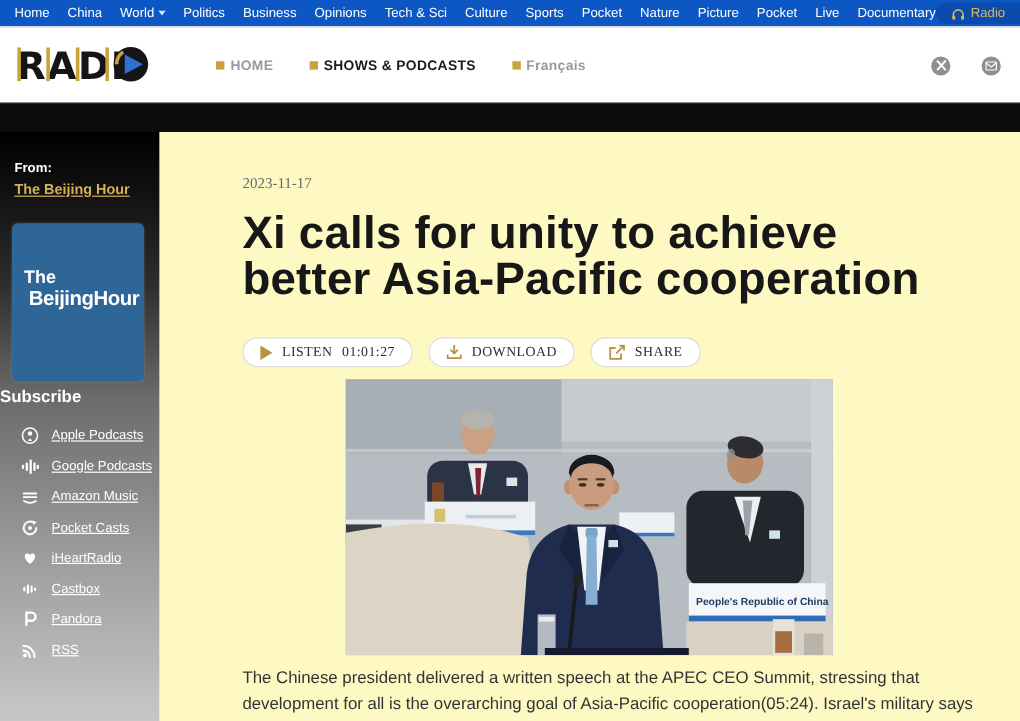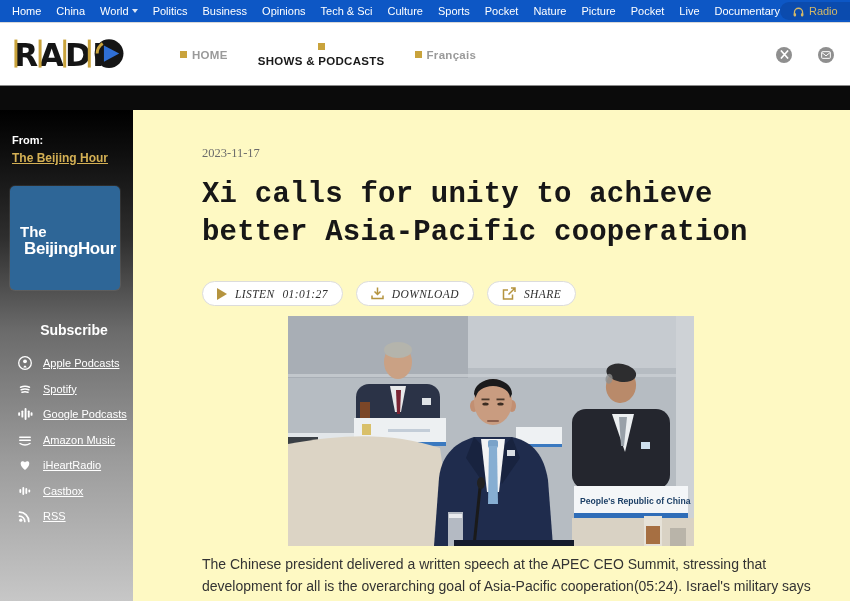--- a/index.html
+++ b/index.html
@@ -26,61 +26,61 @@
   .tb-pill .seg { display:inline-flex; align-items:center; gap:4px; cursor:pointer; }
   .tb-radio-label { color:#d3b868; font-size:11px; }
   
   .header {
     position:absolute; top:22px; left:0; width:850px; height:63px;
     background:#fff; border-top:1px solid #d8d8d8; display:flex; align-items:center;
   }
   .logo { position:absolute; left:14px; top:10px; cursor:pointer; }
   .hnav { position:absolute; left:180px; top:0; height:63px; display:flex; align-items:center; gap:30px; }
   .hnav-item { display:inline-flex; align-items:center; gap:5px; font-size:11.5px; font-weight:bold; letter-spacing:.3px; color:#9a9a9a; cursor:pointer; white-space:nowrap; }
-  .hnav-item.active { color:#1a1a1a;flex-direction:column; }
+  .hnav-item.active { color:#1a1a1a; }
   .gold-sq { width:7px; height:7px; background:#c9a33c; display:inline-block; }
   .h-icons { position:absolute; right:16px; top:0; height:63px; display:flex; align-items:center; gap:26px; }
   .circ-icon { width:16px; height:16px; border-radius:50%; background:#8f8f8f; display:flex; align-items:center; justify-content:center; cursor:pointer; }
   
   .black-band { position:absolute; top:85px; left:0; width:850px; height:25px; background:#0b0b0b; border-top:1px solid #8a8a8a; }
   
   .sidebar {
     position:absolute; top:110px; left:0; width:133px; height:491px;
     background:linear-gradient(180deg,#000 0%,#0d0d0d 8%,#2e2e2e 26%,#6b6b6b 45%,#9b9b9b 71%,#c7c7c7 100%);
     color:#fff;
   }
   .from-label { position:absolute; top:24px; left:12px; font-size:11px; font-weight:bold; }
   .show-link { position:absolute; top:41px; left:12px; font-size:12px; font-weight:bold; color:#d4b054; text-decoration:underline; cursor:pointer; }
   .bh-logo {
-    position:absolute; top:76px; left:10px; width:110px; height:104px;
+    position:absolute; top:76px; left:10px; width:110px; height:132px;
     background:#2e6697; border-radius:5px; cursor:pointer;
     box-shadow:0 0 0 1px rgba(255,255,255,.08);
     padding:38px 0 0 10px; color:#fff;
   }
   .bh-line1 { font-size:15px; font-weight:bold; line-height:15px; }
   .bh-line2 { font-size:17px; font-weight:bold; line-height:19px; letter-spacing:-.4px;text-align:center; }
-  .sub-title { position:absolute; top:212px; left:0; width:148px; text-align:center; font-size:14px; font-weight:bold; }
+  .sub-title { position:absolute; top:212px; left:0; width:148px; font-size:14px; font-weight:bold; }
   .svc-list { position:absolute; top:245px; left:0; width:133px; display:flex; flex-direction:column; gap:9.5px; }
   .svc { display:flex; align-items:center; height:16px; cursor:pointer; }
   .svc-icon { width:16px; height:16px; margin-left:17px; flex:none; display:flex; align-items:center; justify-content:center; }
   .svc-label { margin-left:10px; font-size:11px; color:#fff; text-decoration:underline; white-space:nowrap; }
   
   .main { position:absolute; top:110px; left:133px; width:835px; height:491px; background:#fef9c3; }
   .date { position:absolute; top:36px; left:69px; font-family:"Liberation Serif", serif; font-size:12.5px; color:#6b6b6b; }
   .title {
     position:absolute; top:66px; left:69px; width:572px;
-    font-family:Liberation Mono, monospace; font-weight:bold; font-size:29px;
+    font-family:Liberation Sans, sans-serif; font-weight:bold; font-size:38px;
     line-height:38px; color:#171717; letter-spacing:.2px;
   }
   .btn-row { position:absolute; top:171px; left:69px; display:flex; gap:13px; }
   .pill-btn {
     display:inline-flex; align-items:center; gap:8px; height:25px;
     border:1px solid #dcdcdc; border-radius:13px; background:#fff;
     padding:0 14px; cursor:pointer;
-    font-family:"Liberation Serif", serif; font-size:11.5px; color:#2e2e2e; letter-spacing:.4px;font-style:italic;
+    font-family:"Liberation Serif", serif; font-size:11.5px; color:#2e2e2e; letter-spacing:.4px;
   }
   .play-tri { width:0; height:0; border-top:6px solid transparent; border-bottom:6px solid transparent; border-left:10px solid #b5943f; }
   .photo { position:absolute; top:206px; left:155px; width:406px; height:230px; overflow:hidden; background:#b6bcc2;text-align:right; }
   .body-text {
     position:absolute; top:444px; left:69px; width:612px;
     font-size:14px; line-height:21.5px; color:#333;
   }
 </style>
 </head>
 <body>
@@ -189,28 +189,20 @@
               <circle cx="8" cy="8" r="6.3" stroke="#fff" stroke-width="1.3" fill="none"></circle>
               <circle cx="8" cy="6.3" r="1.9" fill="#fff"></circle>
               <path d="M6.3 12.6 Q8 8.3 9.7 12.6 Z" fill="#fff"></path>
             </svg>
           </span>
         <span class="svc-label">Apple Podcasts</span>
       </a>
       <a class="svc">
         <span class="svc-icon">
             <svg width="16" height="16" viewBox="0 0 16 16">
-              <path d="M3.5 6.2 q4.5-1.8 9 0 M4.2 8.8 q3.8-1.4 7.6 0 M5 11.2 q3-1 6 0" stroke="#fff" stroke-width="1.5" fill="none" stroke-linecap="round"></path>
-            </svg>
-          </span>
-        <span class="svc-label">Spotify</span>
-      </a>
-      <a class="svc">
-        <span class="svc-icon">
-            <svg width="16" height="16" viewBox="0 0 16 16">
               <rect x="1.2" y="6.2" width="1.9" height="3.6" rx="0.9" fill="#fff"></rect>
               <rect x="4.4" y="4.4" width="1.9" height="7.2" rx="0.9" fill="#fff"></rect>
               <rect x="7.6" y="2" width="1.9" height="12" rx="0.9" fill="#fff"></rect>
               <rect x="10.8" y="4.4" width="1.9" height="7.2" rx="0.9" fill="#fff"></rect>
               <rect x="13.6" y="6.2" width="1.9" height="3.6" rx="0.9" fill="#fff"></rect>
             </svg>
           </span>
         <span class="svc-label">Google Podcasts</span>
       </a>
       <a class="svc">
@@ -219,35 +211,53 @@
               <rect x="2" y="4.5" width="12" height="1.6" rx="0.8" fill="#fff"></rect>
               <rect x="2" y="7.5" width="12" height="1.6" rx="0.8" fill="#fff"></rect>
               <path d="M3 11.5 q5 3 10 0" stroke="#fff" stroke-width="1.4" fill="none" stroke-linecap="round"></path>
             </svg>
           </span>
         <span class="svc-label">Amazon Music</span>
       </a>
       <a class="svc">
         <span class="svc-icon">
             <svg width="16" height="16" viewBox="0 0 16 16">
+              <path d="M13.3 8 a5.3 5.3 0 1 1 -2.6-4.6" stroke="#fff" stroke-width="1.6" fill="none" stroke-linecap="round"></path>
+              <polygon points="10.2,1.6 13.6,3.2 10.8,5.6" fill="#fff"></polygon>
+              <circle cx="8" cy="8" r="1.6" fill="#fff"></circle>
+            </svg>
+          </span>
+        <span class="svc-label">Pocket Casts</span>
+      </a>
+      <a class="svc">
+        <span class="svc-icon">
+            <svg width="16" height="16" viewBox="0 0 16 16">
               <path d="M8 13 C2.8 9.2 2.8 4.8 5.4 4.3 C7 4 8 5.5 8 5.5 C8 5.5 9 4 10.6 4.3 C13.2 4.8 13.2 9.2 8 13 Z" fill="#fff"></path>
             </svg>
           </span>
         <span class="svc-label">iHeartRadio</span>
       </a>
       <a class="svc">
         <span class="svc-icon">
             <svg width="16" height="16" viewBox="0 0 16 16">
               <rect x="2.4" y="6" width="1.8" height="4" rx="0.9" fill="#fff"></rect>
               <rect x="5.4" y="4" width="1.8" height="8" rx="0.9" fill="#fff"></rect>
               <rect x="8.4" y="5" width="1.8" height="6" rx="0.9" fill="#fff"></rect>
               <rect x="11.4" y="6.5" width="1.8" height="3" rx="0.9" fill="#fff"></rect>
             </svg>
           </span>
         <span class="svc-label">Castbox</span>
+      </a>
+      <a class="svc">
+        <span class="svc-icon">
+            <svg width="16" height="16" viewBox="0 0 16 16">
+              <path d="M5 13.5 V2.5 h4.2 a3.4 3.4 0 0 1 0 6.8 H5" stroke="#fff" stroke-width="2" fill="none"></path>
+            </svg>
+          </span>
+        <span class="svc-label">Pandora</span>
       </a>
       <a class="svc">
         <span class="svc-icon">
             <svg width="16" height="16" viewBox="0 0 16 16">
               <circle cx="3.8" cy="12.2" r="1.6" fill="#fff"></circle>
               <path d="M2.5 8.2 a5.3 5.3 0 0 1 5.3 5.3 M2.5 4.2 a9.3 9.3 0 0 1 9.3 9.3" stroke="#fff" stroke-width="1.7" fill="none" stroke-linecap="round"></path>
             </svg>
           </span>
         <span class="svc-label">RSS</span>
       </a>

